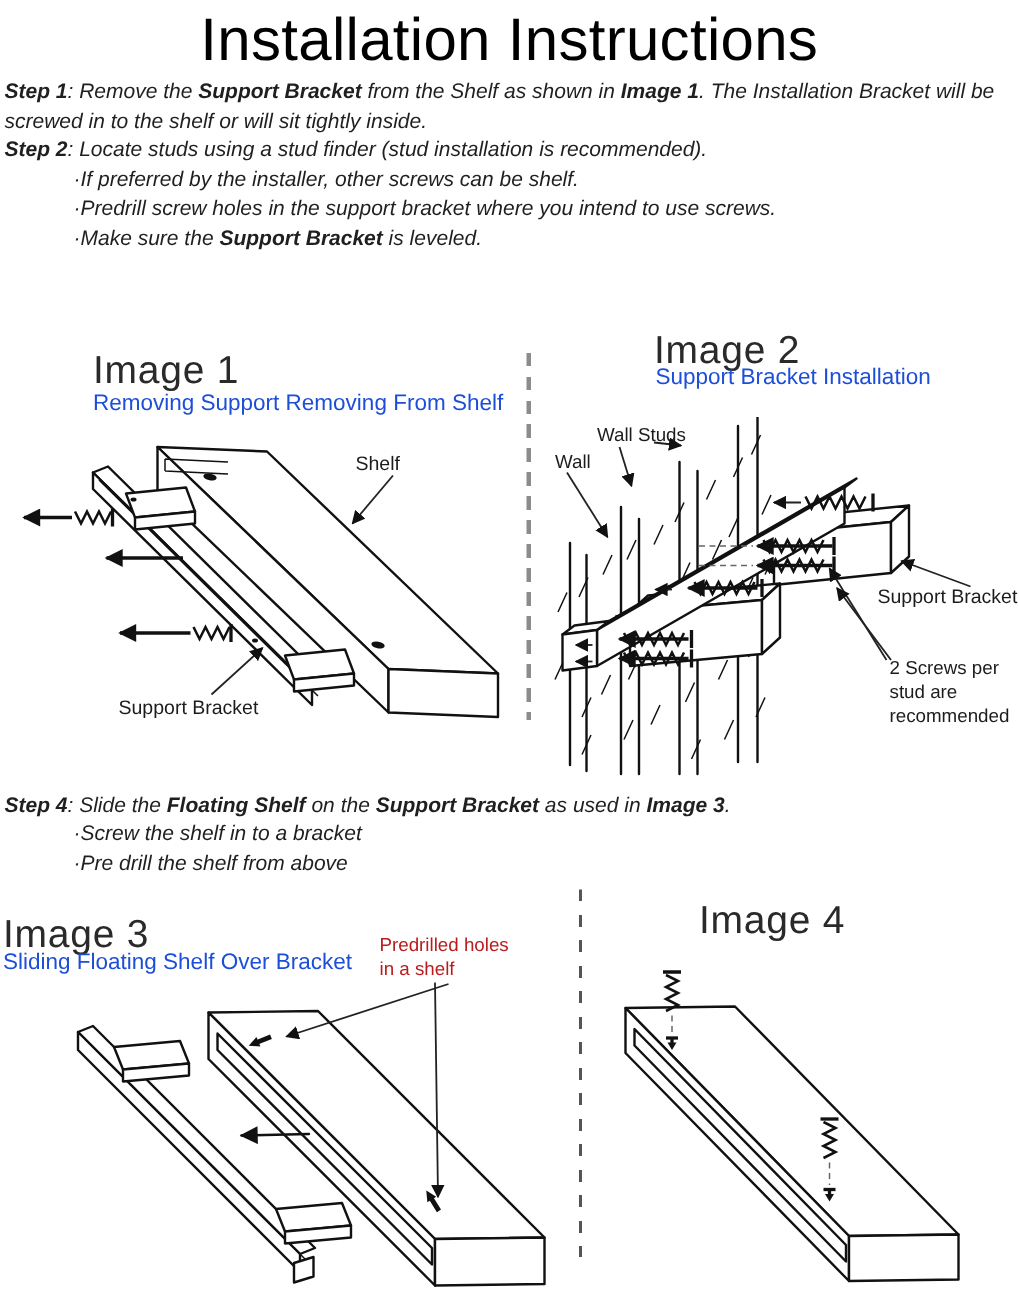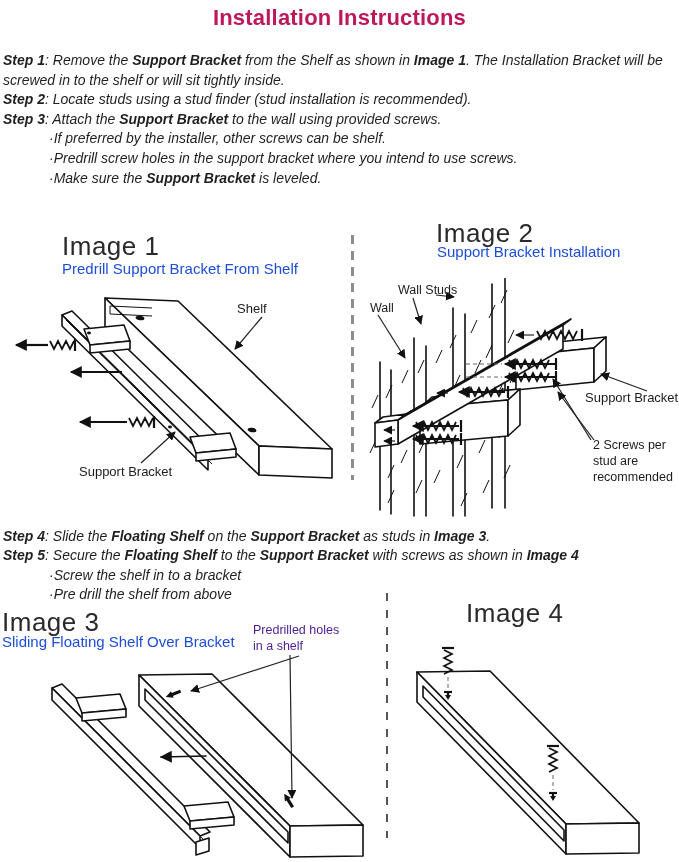--- a/index.html
+++ b/index.html
@@ -1,34 +1,34 @@
 <!DOCTYPE html>
 <html><head>
 <meta charset="utf-8">
 <style>
   html,body{margin:0;padding:0;background:#fff;}
   #page{position:relative;width:679px;height:862px;background:#fff;overflow:hidden;
         font-family:"Liberation Sans",sans-serif;color:#1f1f1f;}
   .title{position:absolute;left:0;right:0;top:5px;text-align:center;
-         font-size:22px;font-weight:bold;color:#be185d;letter-spacing:0.2px;}
+         font-size:40px;font-weight:normal;color:#000000;letter-spacing:0.2px;}
   .textblock{position:absolute;left:3px;width:676px;font-size:14px;color:#1f1f1f;}
   #tb1{top:51px;line-height:19.6px;}
   #tb2{top:527px;line-height:19.3px;}
   .para{margin:0;font-style:italic;}
   .para.indent{text-indent:46px;}
   .em{font-weight:bold;}
   .fig-heading{position:absolute;font-size:26px;color:#2a2a2a;letter-spacing:0.5px;}
   .fig-sub{position:absolute;font-size:15px;color:#1d4ed8;}
   .divider{position:absolute;}
   #div1{left:351px;top:235px;width:3px;height:245px;
         background:repeating-linear-gradient(to bottom,#8c8c8c 0 9px,transparent 9px 16px);}
   #div2{left:386px;top:593px;width:2px;height:245px;
         background:repeating-linear-gradient(to bottom,#555 0 8px,transparent 8px 17px);}
   .fig{position:absolute;}
-  .float-label{position:absolute;font-size:12.5px;line-height:16px;color:#4c1d95;}
+  .float-label{position:absolute;font-size:12.5px;line-height:16px;color:#b91c1c;}
   svg .ln{stroke:#111;fill:none;stroke-width:1.6;stroke-linecap:round;}
   svg .thin{stroke:#111;fill:none;stroke-width:1;}
   svg .fc{fill:#fff;stroke:#111;stroke-width:1.6;stroke-linejoin:round;}
   svg .dot{fill:#111;stroke:none;}
   svg .bar{stroke:#111;stroke-width:2.2;fill:none;}
   svg .ldr{stroke:#222;stroke-width:1.2;fill:none;}
   svg .dsh{stroke:#666;stroke-width:1;stroke-dasharray:4 3;fill:none;}
   svg .zzc{stroke:#111;stroke-width:1.7;fill:none;}
   svg .tick{stroke:#111;stroke-width:2.2;}
   svg text{font-family:"Liberation Sans",sans-serif;fill:#1c1c1c;}
@@ -50,28 +50,27 @@
   </defs>
 </svg>
 
 <div id="page">
 
   <div class="title">Installation Instructions</div>
 
   <div class="textblock" id="tb1">
       <div class="para"><span class="em">Step 1</span><span>: Remove the </span><span class="em">Support Bracket</span><span> from the Shelf as shown in </span><span class="em">Image 1</span><span>. The Installation Bracket will be screwed in to the shelf or will sit tightly inside.</span></div>
       <div class="para"><span class="em">Step 2</span><span>: Locate studs using a stud finder (stud installation is recommended).</span></div>
-      <div class="para"><span class="em">Step 3</span><span>: Attach the </span><span class="em">Support Bracket</span><span> to the wall using provided screws.</span></div>
       <div class="para indent"><span>·If preferred by the installer, other screws can be shelf.</span></div>
       <div class="para indent"><span>·Predrill screw holes in the support bracket where you intend to use screws.</span></div>
       <div class="para indent"><span>·Make sure the </span><span class="em">Support Bracket</span><span> is leveled.</span></div>
     </div>
 
   <div class="fig-heading" style="left:62px;top:231px">Image 1</div>
-  <div class="fig-sub" style="left:62px;top:260px">Predrill Support Bracket From Shelf</div>
+  <div class="fig-sub" style="left:62px;top:260px">Removing Support Removing From Shelf</div>
 
   <div class="fig-heading" style="left:436px;top:218px">Image 2</div>
   <div class="fig-sub" style="left:437px;top:243px">Support Bracket Installation</div>
 
   <div class="divider" id="div1"></div>
   <div class="divider" id="div2"></div>
 
   <svg class="fig" style="left:0;top:285px" width="355" height="230" viewBox="0 0 355 230">
     <g>
       <polygon class="fc" points="105,13 178,16 332,164 259,161"></polygon>
@@ -166,22 +165,21 @@
     <text x="227" y="124" font-size="13">Support Bracket</text>
     <line class="ldr" x1="289" y1="113" x2="243" y2="96" marker-end="url(#ah)"></line>
     <text x="235" y="171" font-size="12.5">2 Screws per</text>
     <text x="235" y="187" font-size="12.5">stud are</text>
     <text x="235" y="203" font-size="12.5">recommended</text>
     <line class="ldr" x1="233" y1="162" x2="195" y2="101" marker-end="url(#ah)"></line>
     <line class="ldr" x1="236" y1="162" x2="200" y2="114" marker-end="url(#ah)"></line>
   </svg>
 
   <div class="textblock" id="tb2">
-      <div class="para"><span class="em">Step 4</span><span>: Slide the </span><span class="em">Floating Shelf</span><span> on the </span><span class="em">Support Bracket</span><span> as studs in </span><span class="em">Image 3</span><span>.</span></div>
-      <div class="para"><span class="em">Step 5</span><span>: Secure the </span><span class="em">Floating Shelf</span><span> to the </span><span class="em">Support Bracket</span><span> with screws as shown in </span><span class="em">Image 4</span></div>
+      <div class="para"><span class="em">Step 4</span><span>: Slide the </span><span class="em">Floating Shelf</span><span> on the </span><span class="em">Support Bracket</span><span> as used in </span><span class="em">Image 3</span><span>.</span></div>
       <div class="para indent"><span>·Screw the shelf in to a bracket</span></div>
       <div class="para indent"><span>·Pre drill the shelf from above</span></div>
     </div>
 
   <div class="fig-heading" style="left:2px;top:607px">Image 3</div>
   <div class="fig-sub" style="left:2px;top:633px">Sliding Floating Shelf Over Bracket</div>
 
   <div class="fig-heading" style="left:466px;top:598px">Image 4</div>
 
   <div class="float-label" style="left:253px;top:622px">

